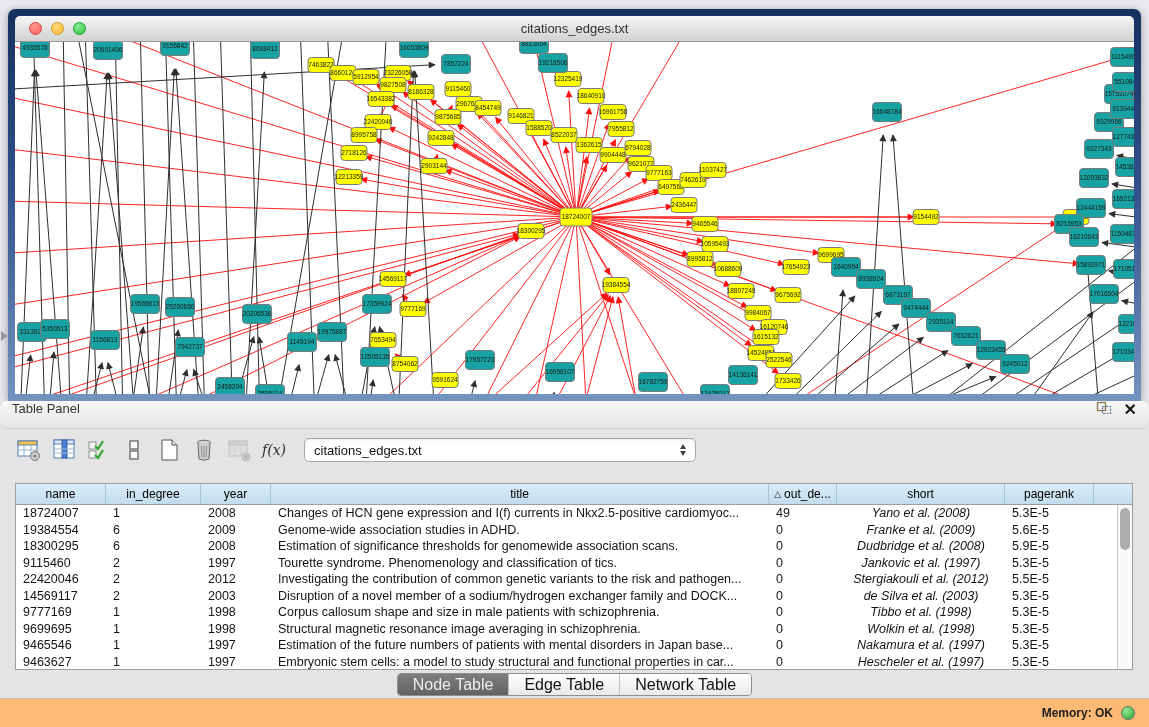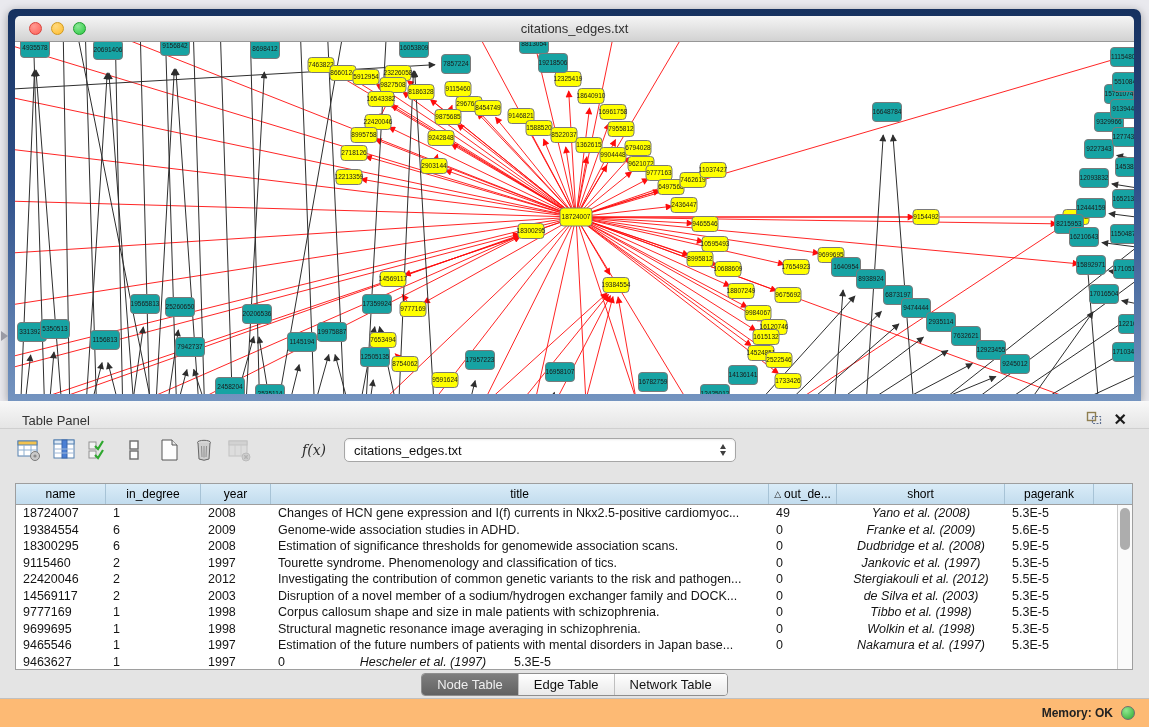--- a/index.html
+++ b/index.html
@@ -23,29 +23,29 @@
   .canvas{flex:1;background:#FFFFFF;overflow:hidden;position:relative;}
   .canvas svg{display:block;}
 
   .panel-toggle{position:absolute;left:1px;top:331px;width:0;height:0;
     border-top:5px solid transparent;border-bottom:5px solid transparent;
     border-left:7px solid #9A9AA4;}
 
   
   .table-panel{position:absolute;left:0;top:401px;width:1149px;height:297px;background:#E4E4E4;}
   .panel-header{height:28px;background:linear-gradient(#F8F8F8,#E5E5E5);
-    border-bottom:1px solid #CFCFCF;display:flex;align-items:flex-end;
-    padding:0 22px;font-size:13px;color:#333;box-sizing:border-box;}
+    border-bottom:1px solid #CFCFCF;display:flex;align-items:flex-start;
+    padding:0 12px;font-size:13px;color:#333;box-sizing:border-box;border-radius:8px;}
   .ph-icons{margin-left:auto;display:flex;align-items:center;gap:12px;}
   .close-ic{font-weight:bold;font-size:16px;color:#1A1A1A;line-height:14px;cursor:default;}
 
   .toolbar{display:flex;align-items:center;height:42px;padding-left:14px;gap:5px;}
   .tbtn{width:30px;height:30px;display:flex;align-items:center;justify-content:center;
     background:transparent;border:none;padding:0;}
-  .fx{font-family:"DejaVu Serif",serif;font-style:italic;font-size:14px;color:#2B2B2B;width:30px;text-align:center;margin-left:40px;}
+  .fx{font-family:"DejaVu Serif",serif;font-style:italic;font-size:14px;color:#2B2B2B;width:30px;text-align:center;}
   .net-select{width:392px;height:24px;background:#FFF;border:1px solid #A6A6A6;border-radius:5px;
     display:flex;align-items:center;font-size:13px;color:#111;padding:0 9px;margin-left:10px;
     box-sizing:border-box;box-shadow:inset 0 1px 2px rgba(0,0,0,.08);}
   .stepper{margin-left:auto;display:flex;flex-direction:column;gap:2px;align-items:center;}
   .tri-up{width:0;height:0;border-left:3.5px solid transparent;border-right:3.5px solid transparent;border-bottom:5px solid #3F3F3F;}
   .tri-down{width:0;height:0;border-left:3.5px solid transparent;border-right:3.5px solid transparent;border-top:5px solid #3F3F3F;}
 
   
   .tbl{position:absolute;left:15px;top:82px;width:1118px;height:187px;background:#bef264;
     border:1px solid #9E9E9E;box-sizing:border-box;overflow:hidden;}
@@ -59,21 +59,21 @@
   .trow{display:flex;height:16.5px;line-height:16.5px;font-size:12.5px;color:#141414;}
   .tcell{padding-left:7px;white-space:nowrap;overflow:hidden;box-sizing:border-box;flex:0 0 auto;}
   .tcell.c5{text-align:center;padding-left:0;font-style:italic;}
   .vscroll{position:absolute;right:0;top:21px;bottom:0;width:15px;background:#FAFAFA;
     border-left:1px solid #C9C9C9;box-sizing:border-box;}
   .thumb{position:absolute;left:2px;right:2px;top:3px;height:42px;background:#ADADAD;border-radius:6px;}
 
   
   .tabs-row{position:absolute;left:0;top:272px;width:100%;display:flex;justify-content:center;}
   .seg{display:flex;border:1px solid #8E8E8E;border-radius:4px;overflow:hidden;height:21px;background:#FFF;}
-  .seg-btn{font-size:13px;padding:0 15px;border:none;border-left:1px solid #BFBFBF;
+  .seg-btn{font-size:16px;padding:0 15px;border:none;border-left:1px solid #BFBFBF;
     background:linear-gradient(#FFFFFF,#E9E9E9);color:#111;font-family:inherit;height:100%;}
   .seg-btn:first-child{border-left:none;}
   .seg-btn.sel{background:linear-gradient(#7E7E7E,#626262);color:#EFEFEF;}
 
   
   .statusbar{position:absolute;left:0;top:698px;width:1149px;height:29px;background:#fdba74;
     border-top:1px solid #C0C0C0;display:flex;align-items:center;justify-content:flex-end;
     gap:8px;padding-right:14px;font-size:12px;color:#222;box-sizing:border-box;font-weight:bold;}
   .memdot{width:14px;height:14px;border-radius:50%;border:1px solid #6E6E6E;box-sizing:border-box;
     background:radial-gradient(circle at 35% 30%,#90E890,#2FA82F);}
@@ -682,20 +682,21 @@
             <div class="tcell c2">1997</div>
             <div class="tcell c3">Estimation of the future numbers of patients with mental disorders in Japan base...</div>
             <div class="tcell c4">0</div>
             <div class="tcell c5">Nakamura et al. (1997)</div>
             <div class="tcell c6">5.3E-5</div>
           </div>
           <div class="trow">
             <div class="tcell c0">9463627</div>
             <div class="tcell c1">1</div>
             <div class="tcell c2">1997</div>
+            <div class="tcell c3">Embryonic stem cells: a model to study structural and functional properties in car...</div>
             <div class="tcell c4">0</div>
             <div class="tcell c5">Hescheler et al. (1997)</div>
             <div class="tcell c6">5.3E-5</div>
           </div>
         </div>
       <div class="vscroll">
         <div class="thumb"></div>
       </div>
     </div>
 

